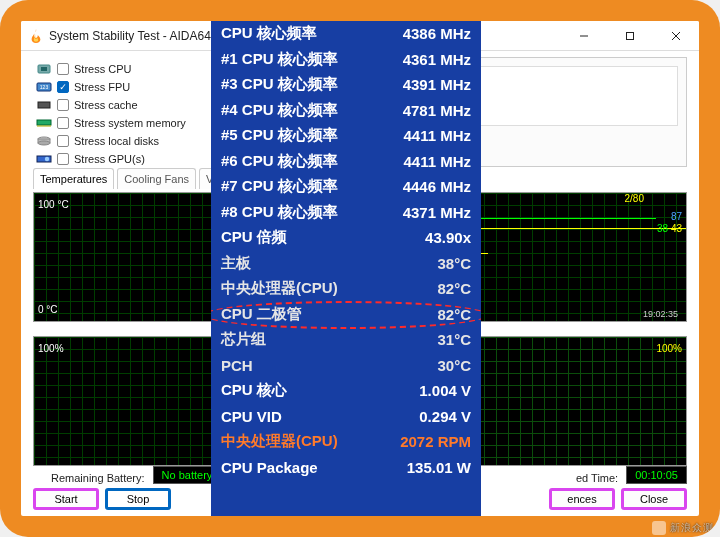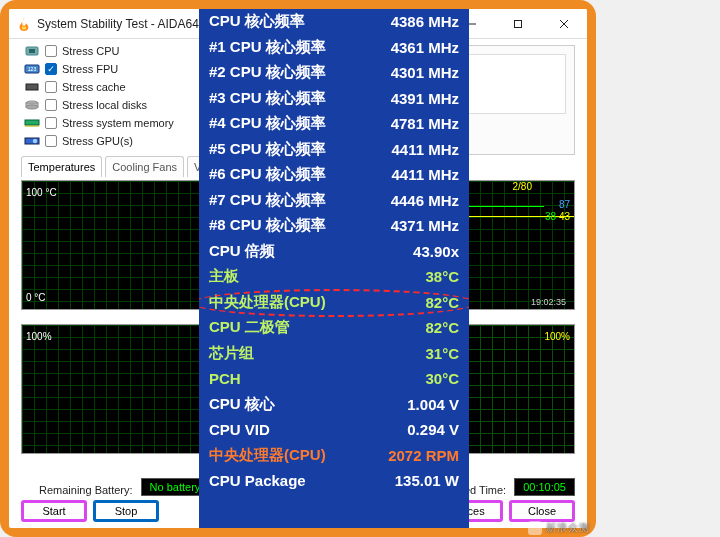--- a/index.html
+++ b/index.html
@@ -1,28 +1,28 @@
 <!DOCTYPE html>
 <html><head>
 <meta charset="utf-8">
 <style>
   *{box-sizing:border-box;margin:0;padding:0;font-family:"Segoe UI",Arial,sans-serif}
   body{background:#f0f0f0}
-  .frame{width:596px;height:537px;background:#ee8b22;border-radius:16px;padding:9px;position:relative;overflow:hidden}
+  .frame{width:720px;height:537px;background:#ee8b22;border-radius:28px;padding:21px;position:relative;overflow:hidden}
   .window{width:100%;height:100%;background:#fff;position:relative;overflow:hidden;border-radius:2px}
   
   .titlebar{height:30px;display:flex;align-items:center;padding-left:8px;border-bottom:1px solid #ddd;background:#fff}
   .flame{width:14px;height:14px;margin-right:6px}
   .title{font-size:12px;color:#222}
   .winctrl{margin-left:auto;display:flex}
   .winbtn{width:46px;height:30px;display:flex;align-items:center;justify-content:center;color:#222;font-size:11px}
   .winbtn svg{width:10px;height:10px}
   
   .stresslist{position:absolute;left:14px;top:36px;width:170px}
-  .srow{display:flex;align-items:flex-start;height:18px;font-size:11px;color:#222;margin-bottom:0}
+  .srow{display:flex;align-items:flex-end;height:18px;font-size:11px;color:#222;margin-bottom:0}
   .srow .ico{width:18px;height:12px;margin-right:4px;display:flex;align-items:center;justify-content:center}
   .cb{width:12px;height:12px;border:1px solid #888;border-radius:2px;margin-right:5px;background:#fff;display:inline-flex;align-items:center;justify-content:center}
   .cb.checked{background:#0067c0;border-color:#0067c0}
   .cb.checked::after{content:"✓";color:#fff;font-size:9px;line-height:1}
   
   .tabs{position:absolute;left:12px;top:147px;display:flex;gap:4px;font-size:11px;color:#555}
   .tab{padding:4px 6px;border:1px solid #ccc;border-bottom:none;background:#fdfdfd;border-radius:3px 3px 0 0;margin-right:-1px}
   .tab.active{background:#fff;color:#000}
   
   .gpanel{position:absolute;background:#000;border:1px solid #999}
@@ -51,21 +51,21 @@
   .btn{min-width:66px;height:22px;font-size:11px;border:3px solid #d946ef;background:#fdfdfd;border-radius:3px;display:flex;align-items:center;justify-content:center}
   .btn.primary{border-color:#0067c0;background:#fff}
   .rbtns{position:absolute;right:12px;bottom:6px;display:flex;gap:6px}
   
   .overlay{position:absolute;left:190px;top:0;width:270px;height:100%;background:#173ea3;color:#fff;font-size:15px;overflow:hidden}
   .orow{display:flex;justify-content:space-between;align-items:center;padding:0 10px;height:25.5px;font-weight:bold;white-space:nowrap}
   .orow .k{color:#ffffff}
   .orow .v{color:#ffffff}
   .orow.freq .k,.orow.freq .v{color:#fff}
   .orow.mult .v{color:#fff}
-  .orow.temp .k,.orow.temp .v{color:#bef264}
+  .orow.temp .k,.orow.temp .v{color:#e5e5e5}
   .orow.volt .v{color:#fff}
   .orow.fan .k,.orow.fan .v{color:#ff7a2a}
   .circle{position:absolute;border:2px dashed #ff2a2a;border-radius:50%/50%;pointer-events:none}
   
   .wm{position:absolute;right:6px;bottom:2px;font-size:10px;color:rgba(255,255,255,.6);letter-spacing:1px;text-shadow:0 0 2px #000;display:flex;align-items:flex-end;gap:4px}
   .wm .dot{width:14px;height:14px;background:rgba(255,255,255,.5);border-radius:3px}
 </style>
 </head>
 <body>
 
@@ -124,37 +124,37 @@
             <svg width="16" height="10" viewBox="0 0 16 10">
               <rect x="2" y="2" width="12" height="6" fill="#555" stroke="#222"></rect>
             </svg>
           </span>
           <span class="cb"></span>
           <span>Stress cache</span>
         </div>
         <div class="srow">
           <span class="ico">
             <svg width="16" height="10" viewBox="0 0 16 10">
+              <rect x="1" y="2" width="14" height="5" fill="#2a6" stroke="#063"></rect>
+              <line x1="1" y1="8" x2="15" y2="8" stroke="#aa0"></line>
+            </svg>
+          </span>
+          <span class="cb"></span>
+          <span>Stress system memory</span>
+        </div>
+        <div class="srow">
+          <span class="ico">
+            <svg width="16" height="10" viewBox="0 0 16 10">
               <ellipse cx="8" cy="3" rx="6" ry="2" fill="#ccc" stroke="#888"></ellipse>
               <rect x="2" y="3" width="12" height="4" fill="#bbb" stroke="#888"></rect>
               <ellipse cx="8" cy="7" rx="6" ry="2" fill="#aaa" stroke="#888"></ellipse>
             </svg>
           </span>
           <span class="cb"></span>
           <span>Stress local disks</span>
-        </div>
-        <div class="srow">
-          <span class="ico">
-            <svg width="16" height="10" viewBox="0 0 16 10">
-              <rect x="1" y="2" width="14" height="5" fill="#2a6" stroke="#063"></rect>
-              <line x1="1" y1="8" x2="15" y2="8" stroke="#aa0"></line>
-            </svg>
-          </span>
-          <span class="cb"></span>
-          <span>Stress system memory</span>
         </div>
         <div class="srow">
           <span class="ico">
             <svg width="16" height="10" viewBox="0 0 16 10">
               <rect x="1" y="2" width="14" height="6" fill="#36c" stroke="#125"></rect>
               <circle cx="11" cy="5" r="2.2" fill="#9cf"></circle>
             </svg>
           </span>
           <span class="cb"></span>
           <span>Stress GPU(s)</span>
@@ -215,24 +215,20 @@
   <div class="overlay" id="overlay">
         <div class="orow freq">
           <span class="k">CPU 核心频率</span>
           <span class="v">4386 MHz</span>
         </div>
         <div class="orow freq">
           <span class="k">#1 CPU 核心频率</span>
           <span class="v">4361 MHz</span>
         </div>
         <div class="orow freq">
-          <span class="k">#2 CPU 核心频率</span>
-          <span class="v">4301 MHz</span>
-        </div>
-        <div class="orow freq">
           <span class="k">#3 CPU 核心频率</span>
           <span class="v">4391 MHz</span>
         </div>
         <div class="orow freq">
           <span class="k">#4 CPU 核心频率</span>
           <span class="v">4781 MHz</span>
         </div>
         <div class="orow freq">
           <span class="k">#5 CPU 核心频率</span>
           <span class="v">4411 MHz</span>

